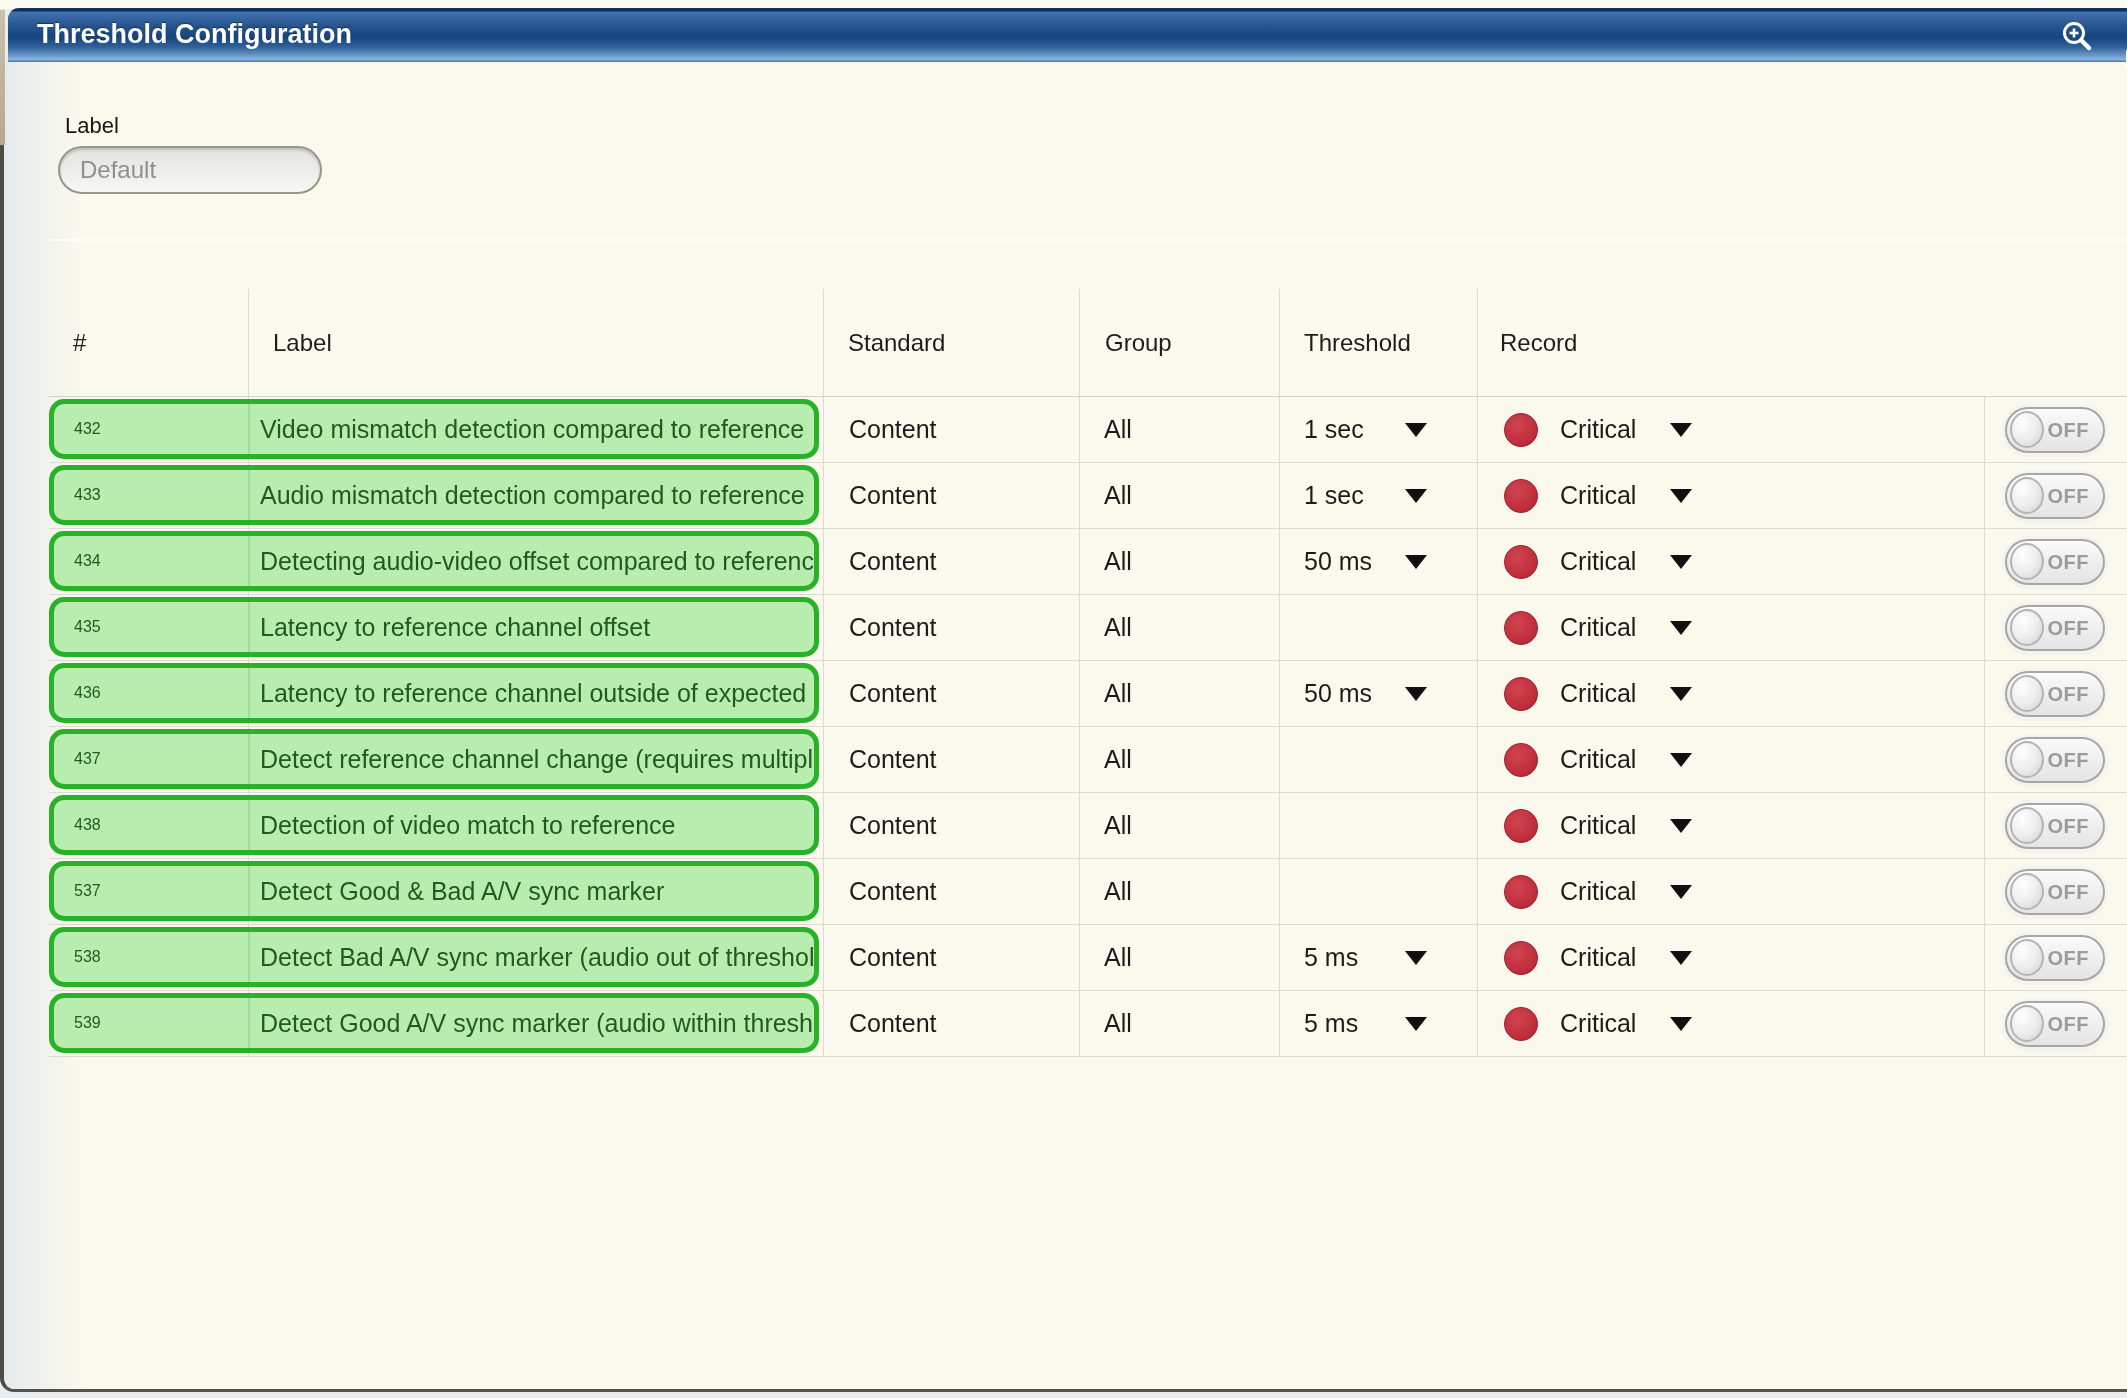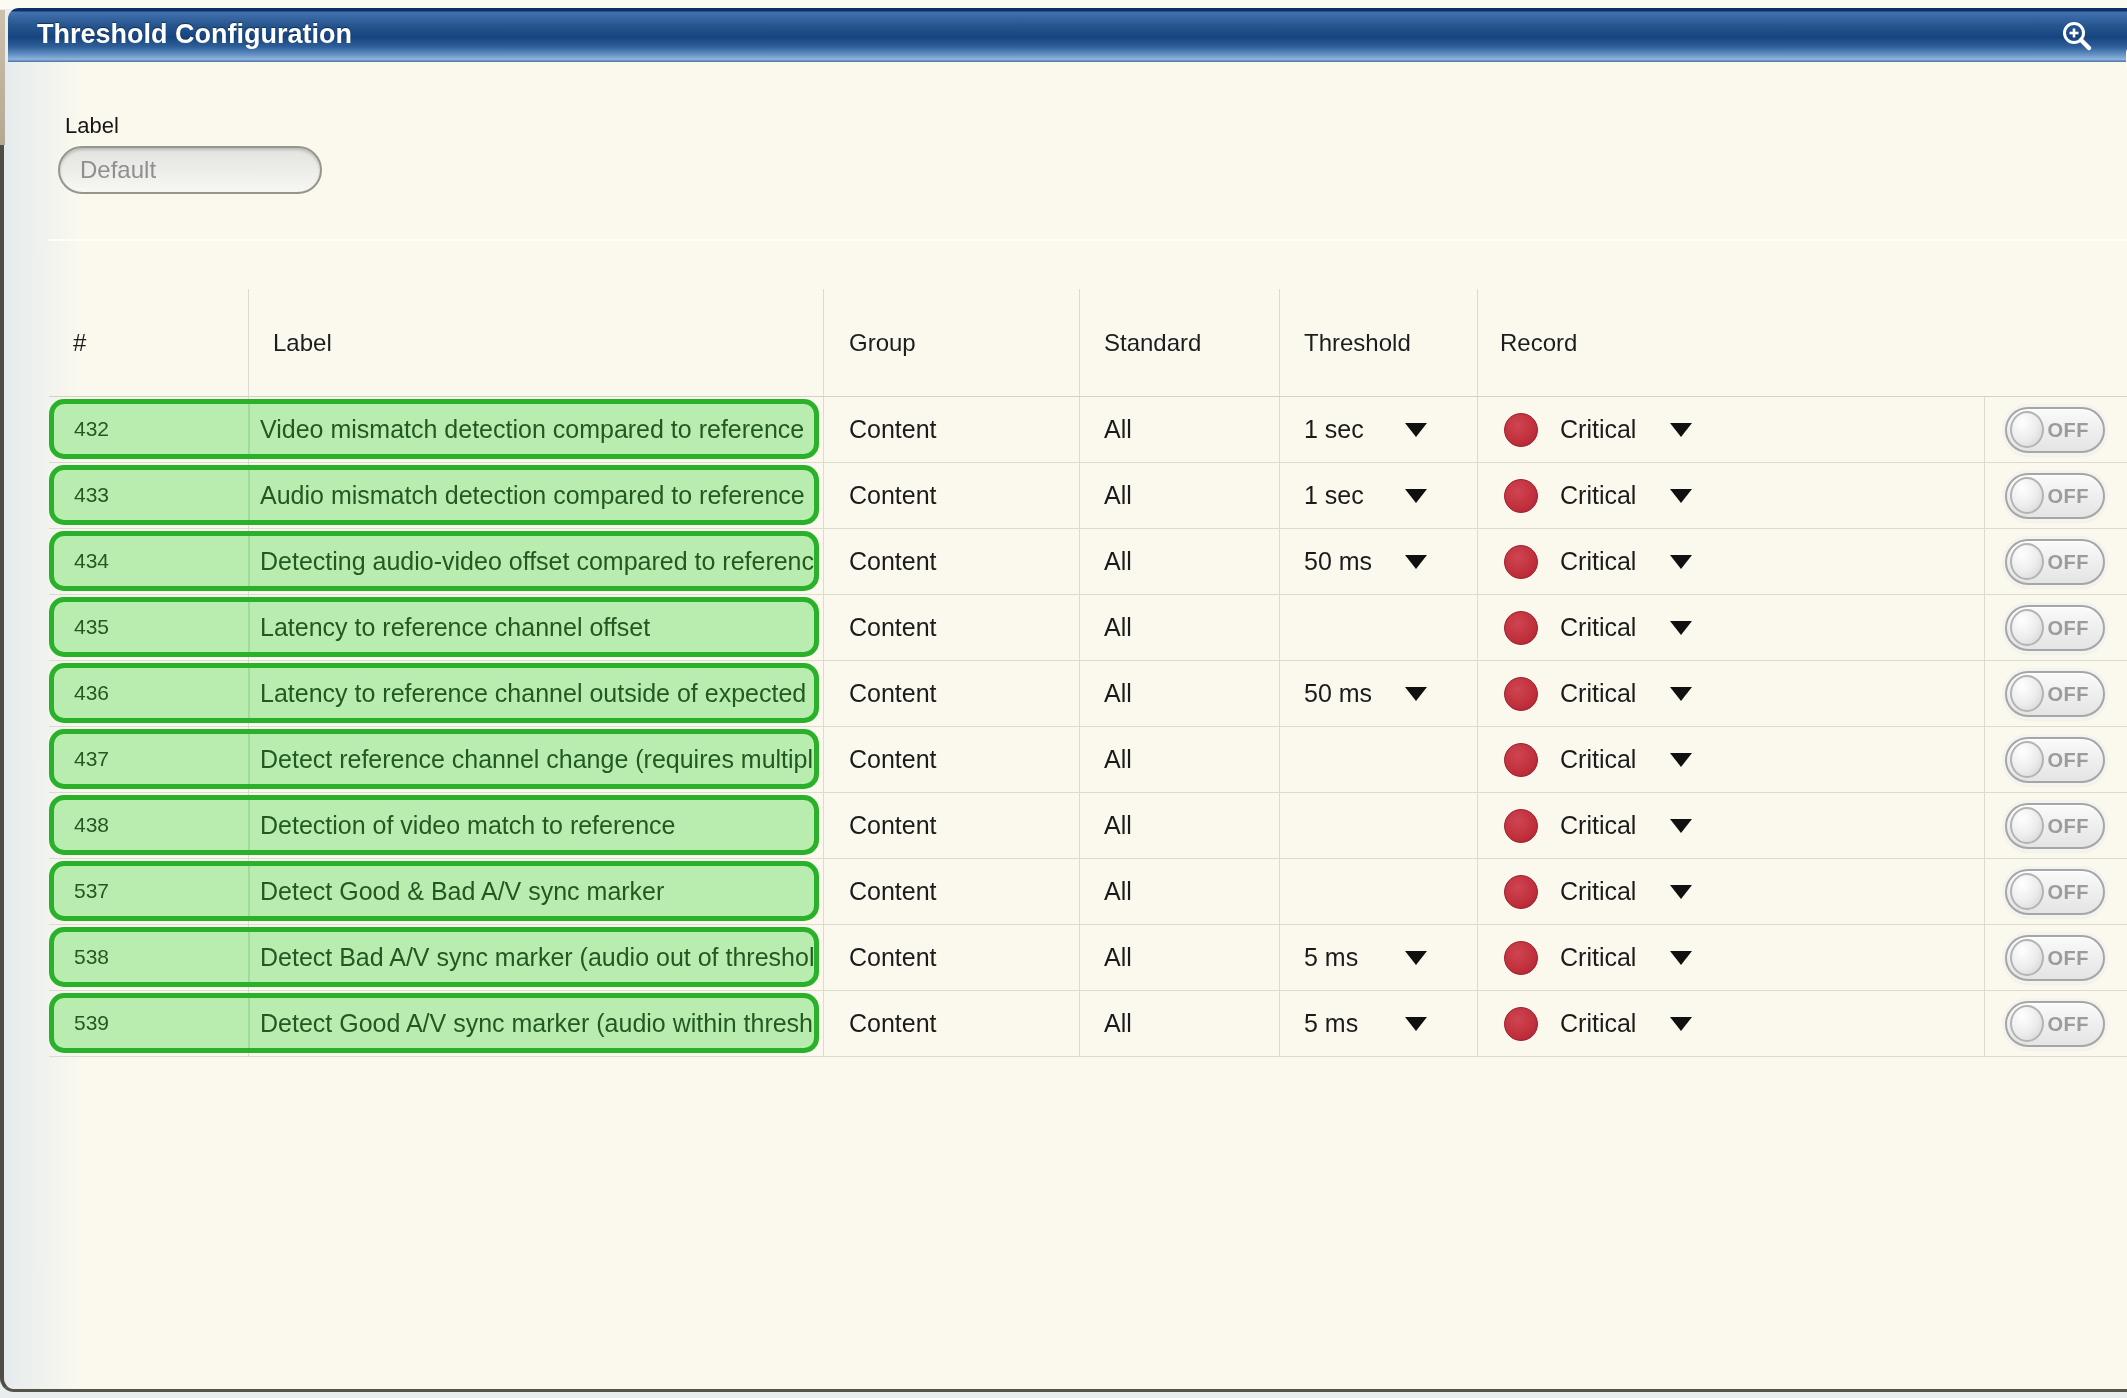--- a/index.html
+++ b/index.html
@@ -99,21 +99,21 @@
   }
   .sev-label{ margin-right:34px; }
   
   .row-highlight{
     position:absolute; left:0; top:2px; width:770px; height:60px;
     background:#b9edb0; border:5px solid #29b229; border-radius:15px;
     display:flex; align-items:stretch; z-index:5; cursor:pointer;
   }
   .row-highlight .hl-num{
     width:196px; display:flex; align-items:center; padding-left:20px;
-    font-size:21px; color:#215a21; border-right:2px solid #9edd95;
+    font-size:16px; color:#215a21; border-right:2px solid #9edd95;
   }
   .row-highlight .hl-label{
     flex:1; display:flex; align-items:center; padding-left:10px;
     font-size:25px; color:#215a21; white-space:nowrap; overflow:hidden;
   }
   
   .toggle{
     width:100px; height:46px; border-radius:23px;
     border:2px solid #a6a6a6;
     background:linear-gradient(180deg,#fafafa,#e4e4e4);
@@ -147,22 +147,22 @@
 
 <div class="content">
   <div class="field-caption">Label</div>
   <input class="label-input" type="text" placeholder="Default" style="">
   <div class="groove"></div>
 
   <div class="table">
     <div class="thead">
       <div class="th num">#</div>
       <div class="th label">Label</div>
+      <div class="th standard">Standard</div>
       <div class="th group">Group</div>
-      <div class="th standard">Standard</div>
       <div class="th threshold">Threshold</div>
       <div class="th record">Record</div>
     </div>
     <div id="rows">
         <div class="trow">
           <div class="td num"></div>
           <div class="td label"></div>
           <div class="td group">Content</div>
           <div class="td standard">All</div>
           <div class="td threshold">

